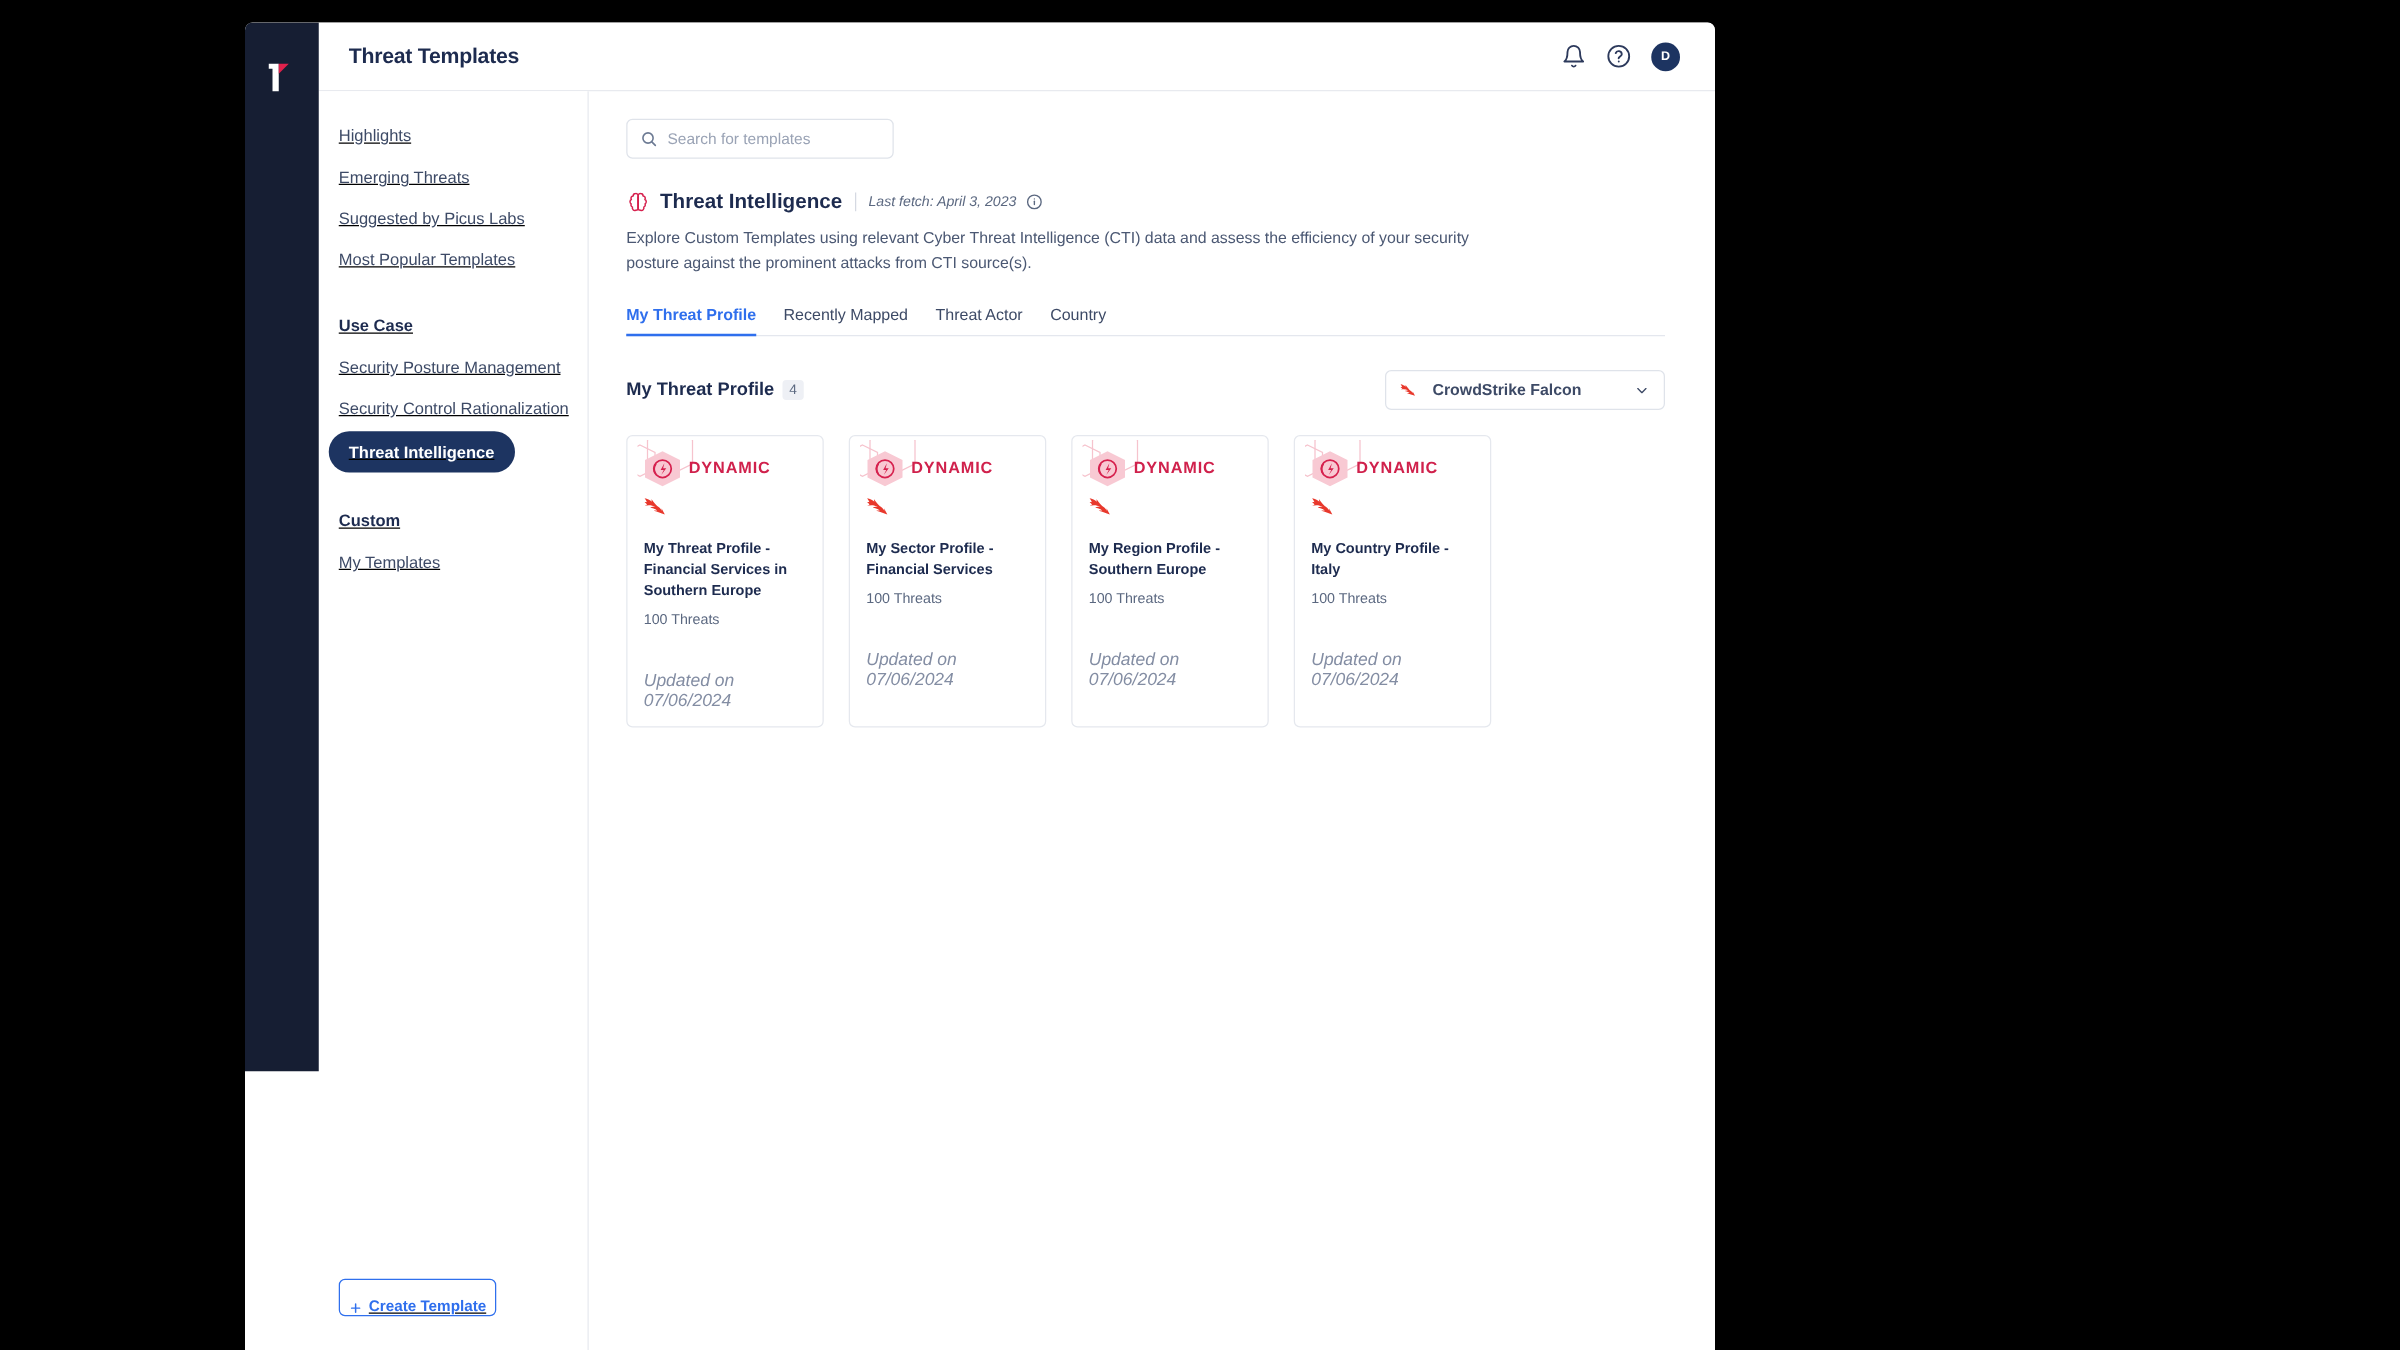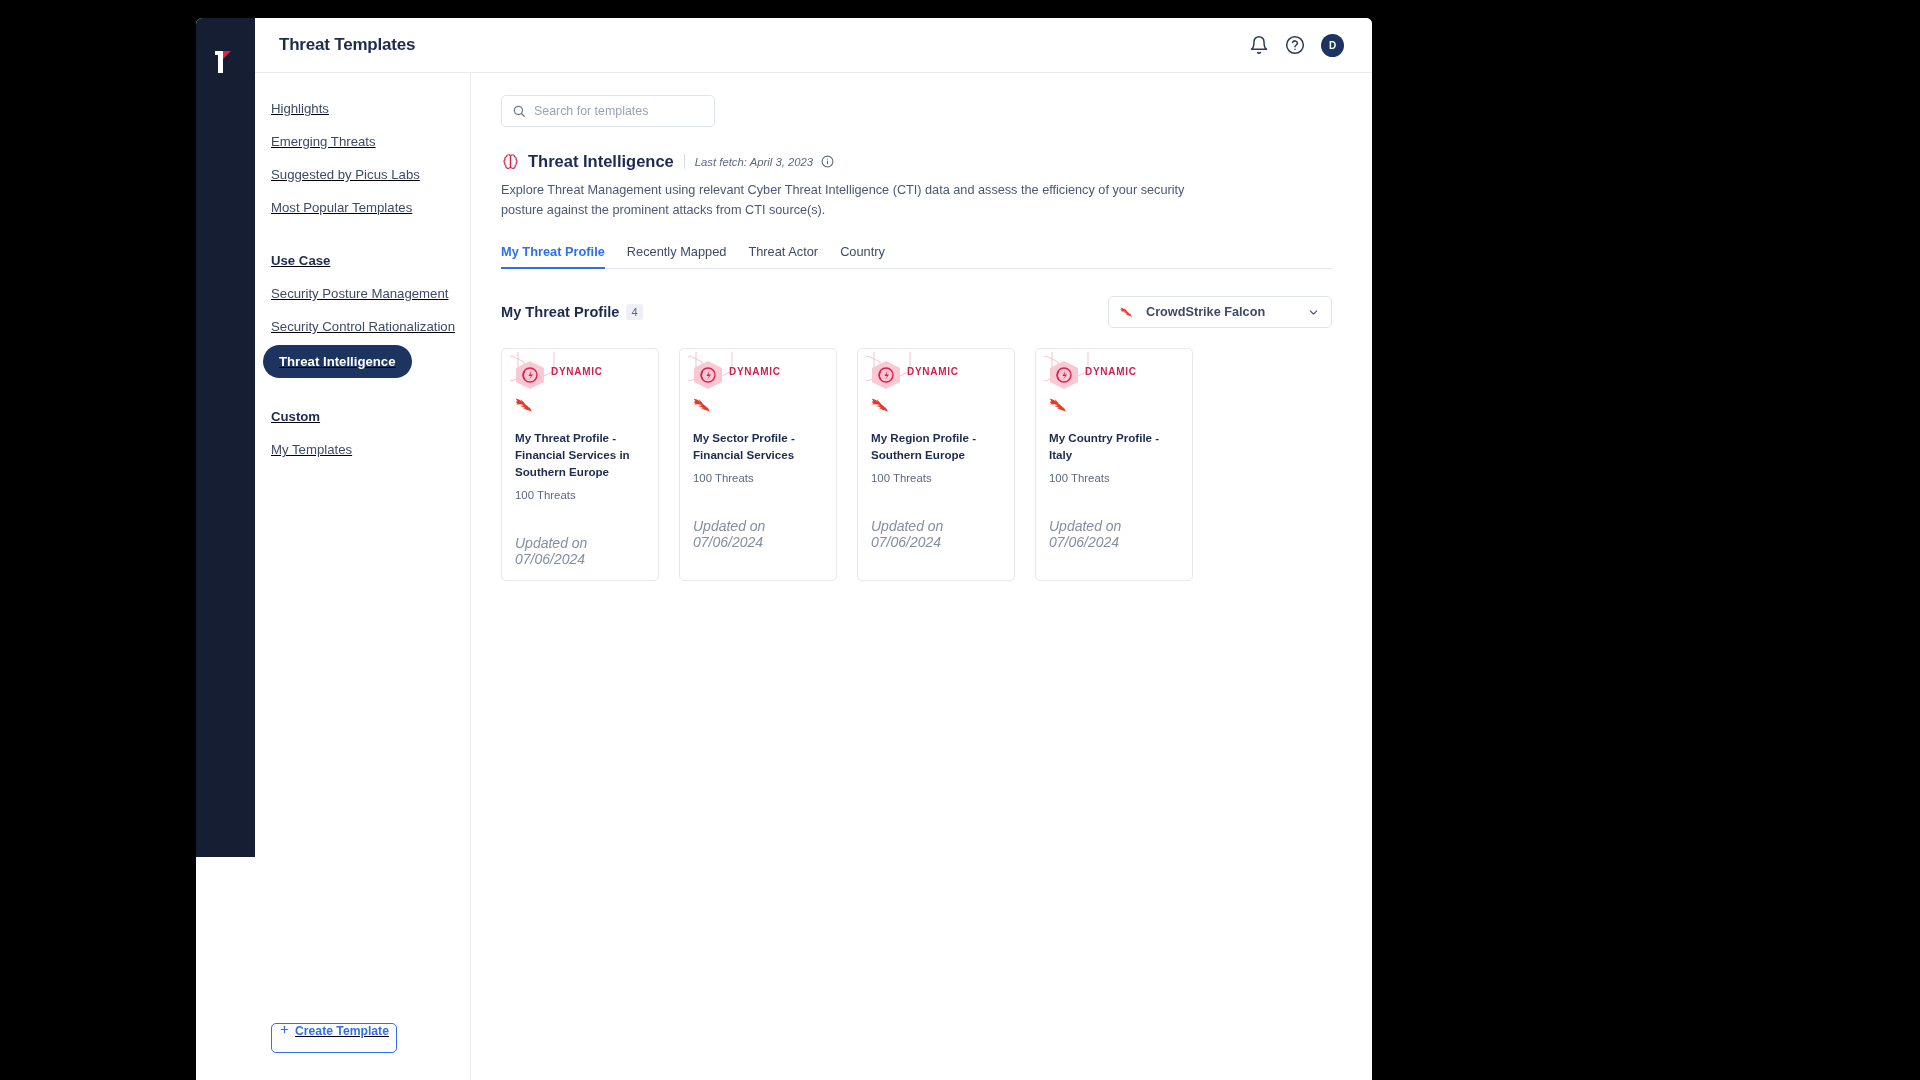--- a/index.html
+++ b/index.html
@@ -92,21 +92,21 @@
     display: inline-block;
     align-self: flex-start;
   }
   #create-wrap { margin-top: auto; padding: 0 16px 36px 16px; }
   #create-btn {
     width: 126px; height: 30px;
     border: 1px solid #2f6fed; border-radius: 5px;
     background: #ffffff; color: #2f6fed;
     font-size: 12.2px; font-weight: bold;
     font-family: "Liberation Sans", sans-serif;
-    display: flex; align-items: flex-start; justify-content: center;
+    display: flex; align-items: flex-end; justify-content: center;
     gap: 5px; cursor: pointer;
   }
 
   
   #main { flex: 1; padding: 22px 40px 0 30px; overflow: hidden; }
 
   
   #search-box {
     width: 214px; height: 32px;
     border: 1px solid #dfe3ea; border-radius: 5px;
@@ -185,21 +185,21 @@
     border: 1px solid #e5e8ee; border-radius: 5px;
     background: #fff;
     position: relative;
     padding: 14px 13px 13px 13px;
     cursor: pointer;
     overflow: hidden;
   }
   .card-hex { position: absolute; left: 8px; top: 3px; width: 54px; height: 50px; }
   .card-badge {
     position: absolute; left: 49px; top: 17px;
-    font-size: 10px; font-weight: bold; color: #d0214c;
+    font-size: 13px; font-weight: bold; color: #d0214c;
     letter-spacing: 0.7px;
   }
   .card-vendor { margin-top: 34px; width: 24px; height: 16px; }
   .card-title {
     margin-top: 13px;
     font-size: 11.6px; font-weight: bold; color: #1d2b4f;
     line-height: 1.45;
   }
   .card-threats { margin-top: 8px; font-size: 11.4px; color: #5b6880; }
   .card-updated {
@@ -281,21 +281,21 @@
         <div id="ti-title">Threat Intelligence</div>
         <div id="ti-divider"></div>
         <div id="ti-fetch">Last fetch: April 3, 2023</div>
         <svg class="info-icon" viewBox="0 0 24 24" fill="none" stroke="currentColor" stroke-width="2" stroke-linecap="round">
           <circle cx="12" cy="12" r="10"></circle>
           <line x1="12" y1="11" x2="12" y2="16"></line>
           <line x1="12" y1="7.6" x2="12.01" y2="7.6"></line>
         </svg>
       </div>
 
-      <div id="ti-desc">Explore Threat Management using relevant Cyber Threat Intelligence (CTI) data and assess the efficiency of your security posture against the prominent attacks from CTI source(s).</div>
+      <div id="ti-desc">Explore Custom Templates using relevant Cyber Threat Intelligence (CTI) data and assess the efficiency of your security posture against the prominent attacks from CTI source(s).</div>
 
       <div id="tabs">
         <div class="tab active">My Threat Profile</div>
         <div class="tab">Recently Mapped</div>
         <div class="tab">Threat Actor</div>
         <div class="tab">Country</div>
       </div>
 
       <div id="section-row">
         <div id="section-title">My Threat Profile</div>

